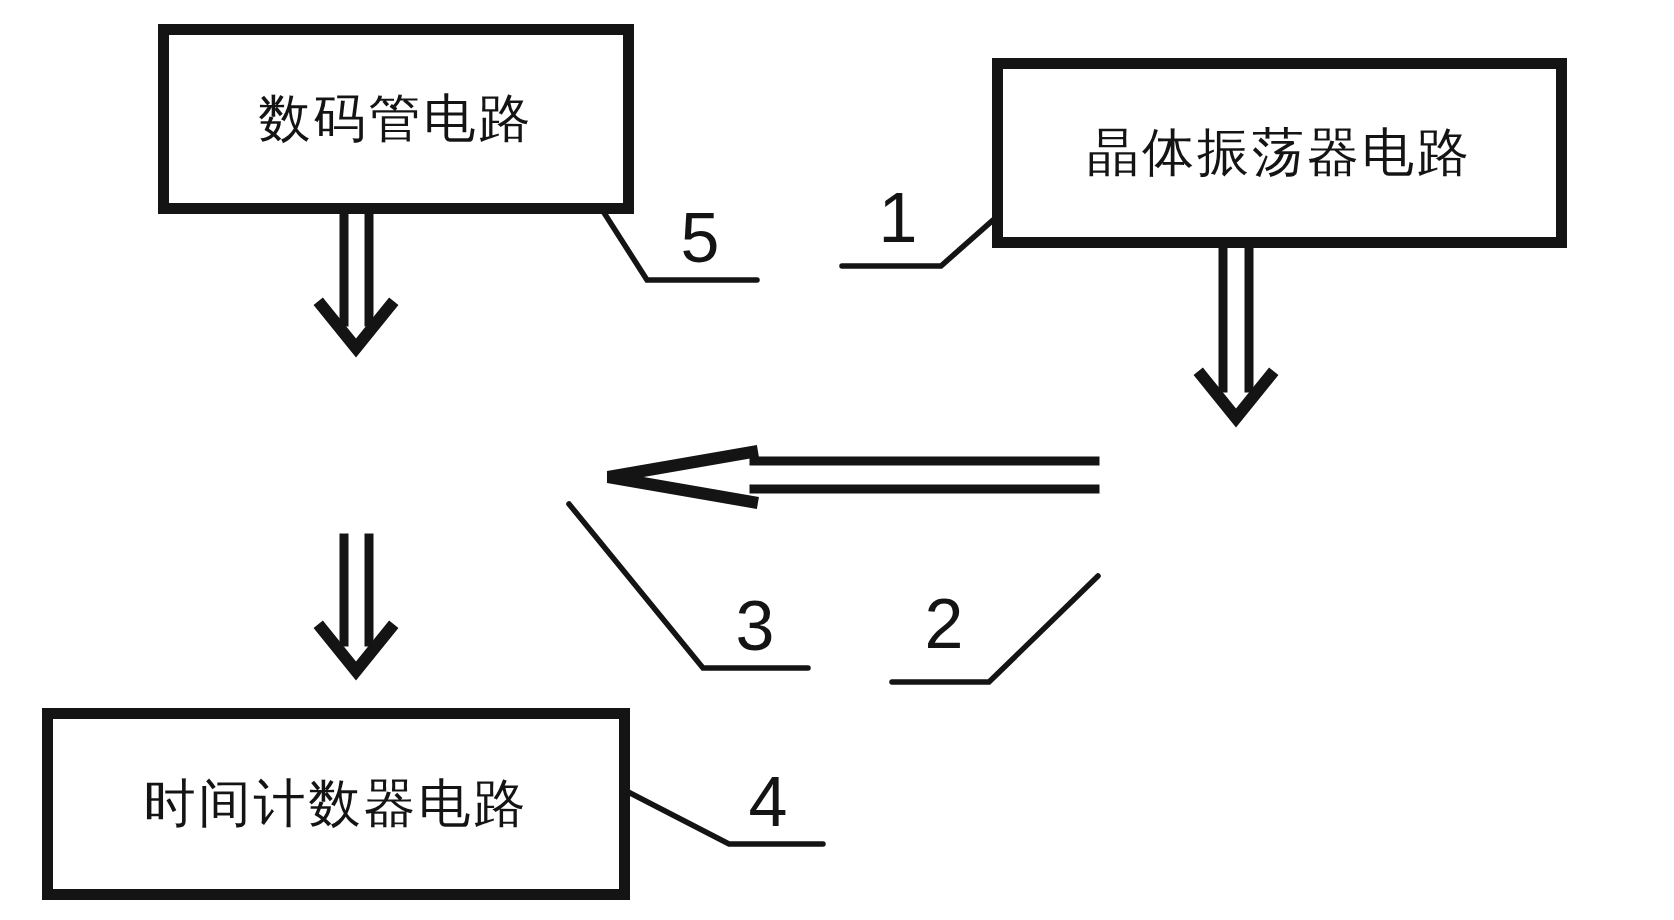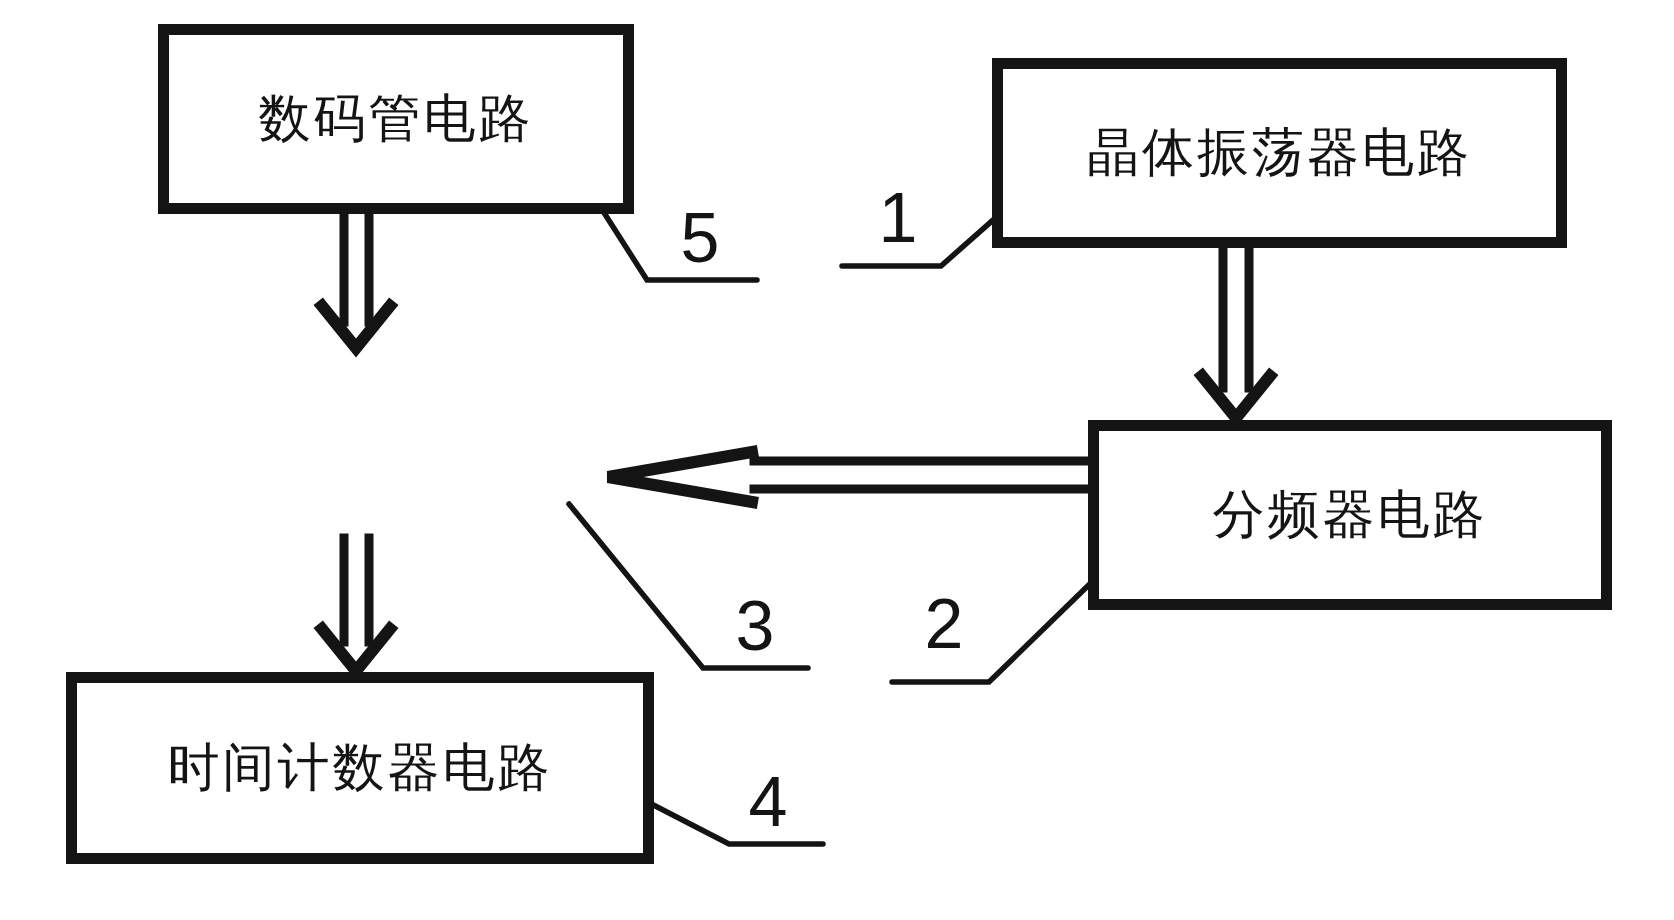--- a/index.html
+++ b/index.html
@@ -107,25 +107,22 @@
 
   <div class="block" style="left:158px; top:24px; width:476px; height:190px;">
     <span class="block-label">数码管电路</span>
   </div>
 
   <div class="block" style="left:992px; top:58px; width:575px; height:190px;align-items:center;">
     <span class="block-label">晶体振荡器电路</span>
   </div>
 
 
-  <div class="block" style="left:1088px; top:420px; width:524px; height:190px;">
-    <span class="block-label">分频器电路</span>
-  </div>
 
-  <div class="block" style="left:42px; top:672px; width:588px; height:192px;margin-left:24px;">
+  <div class="block" style="left:42px; top:708px; width:588px; height:192px;">
     <span class="block-label">时间计数器电路</span>
   </div>
 
   <div class="callout" style="left:898px; top:218px;">1</div>
   <div class="callout" style="left:944px; top:624px;">2</div>
   <div class="callout" style="left:755px; top:626px;">3</div>
   <div class="callout" style="left:768px; top:802px;">4</div>
   <div class="callout" style="left:700px; top:238px;">5</div>
 
 </div>

